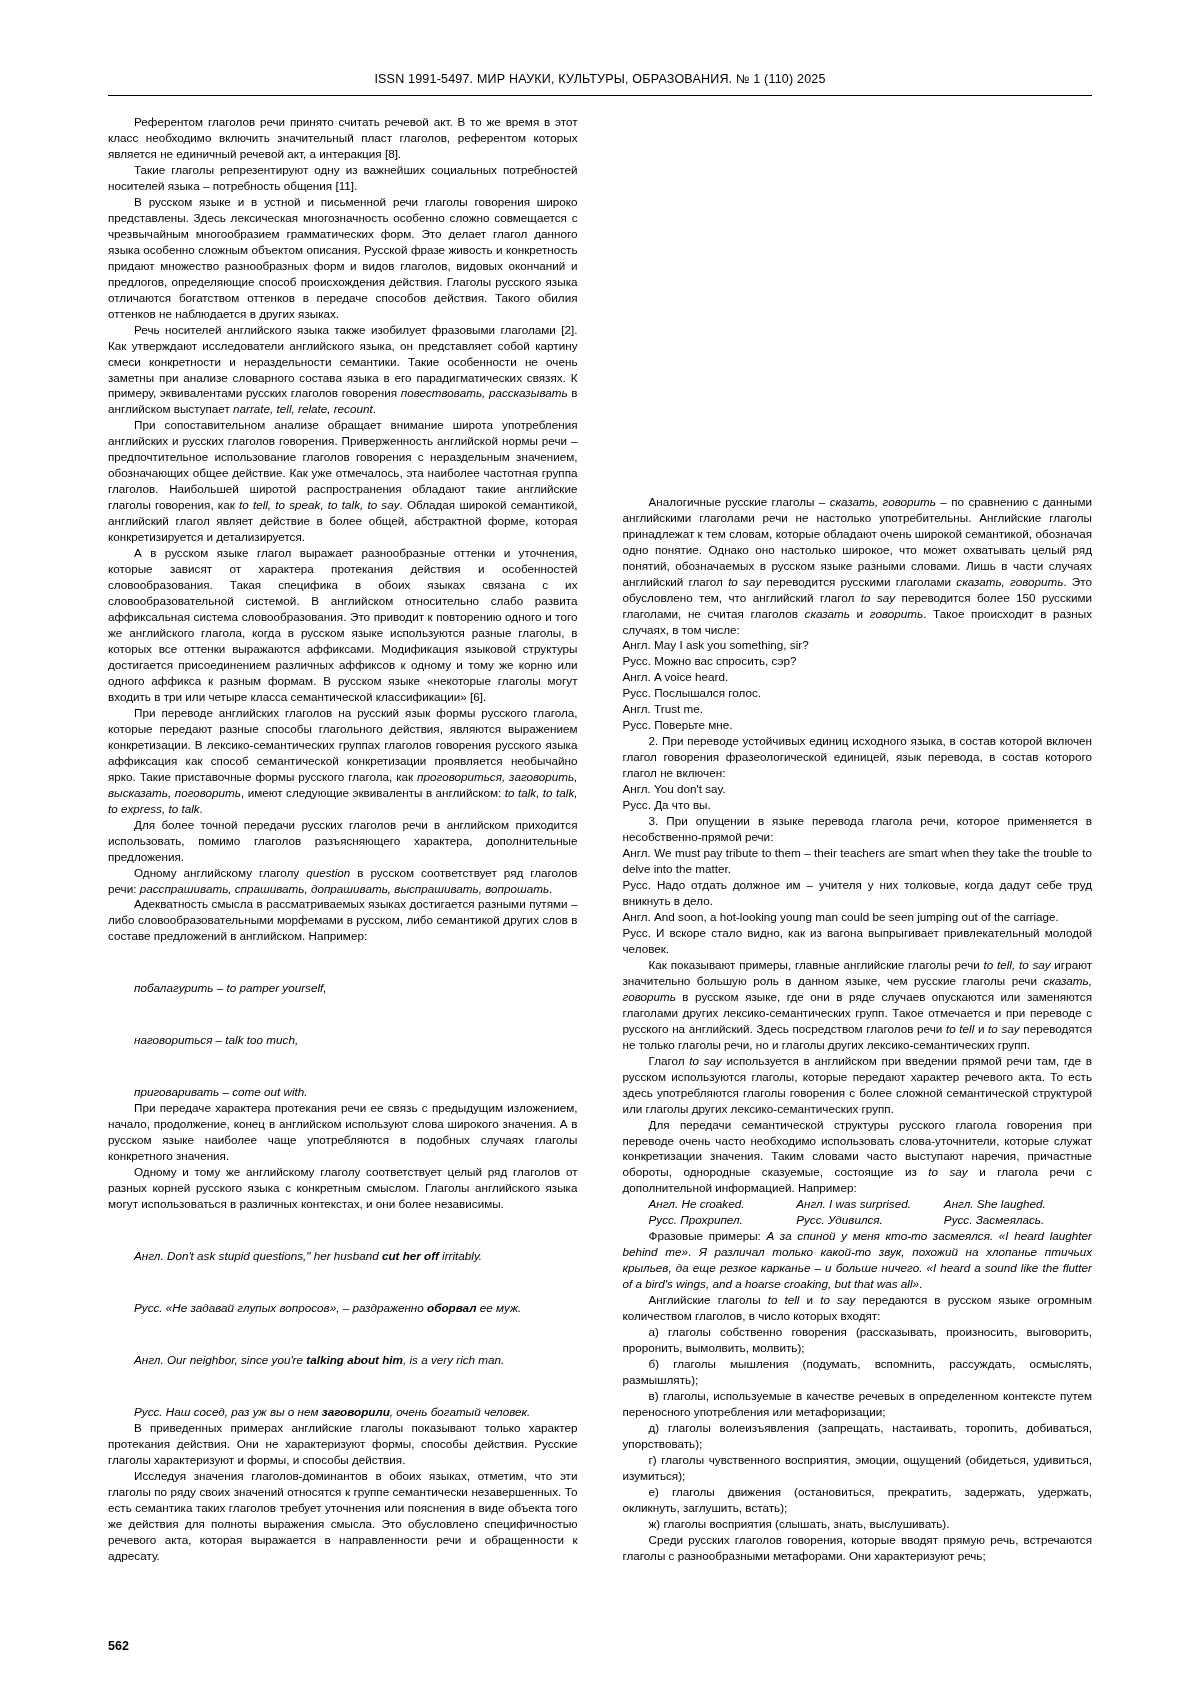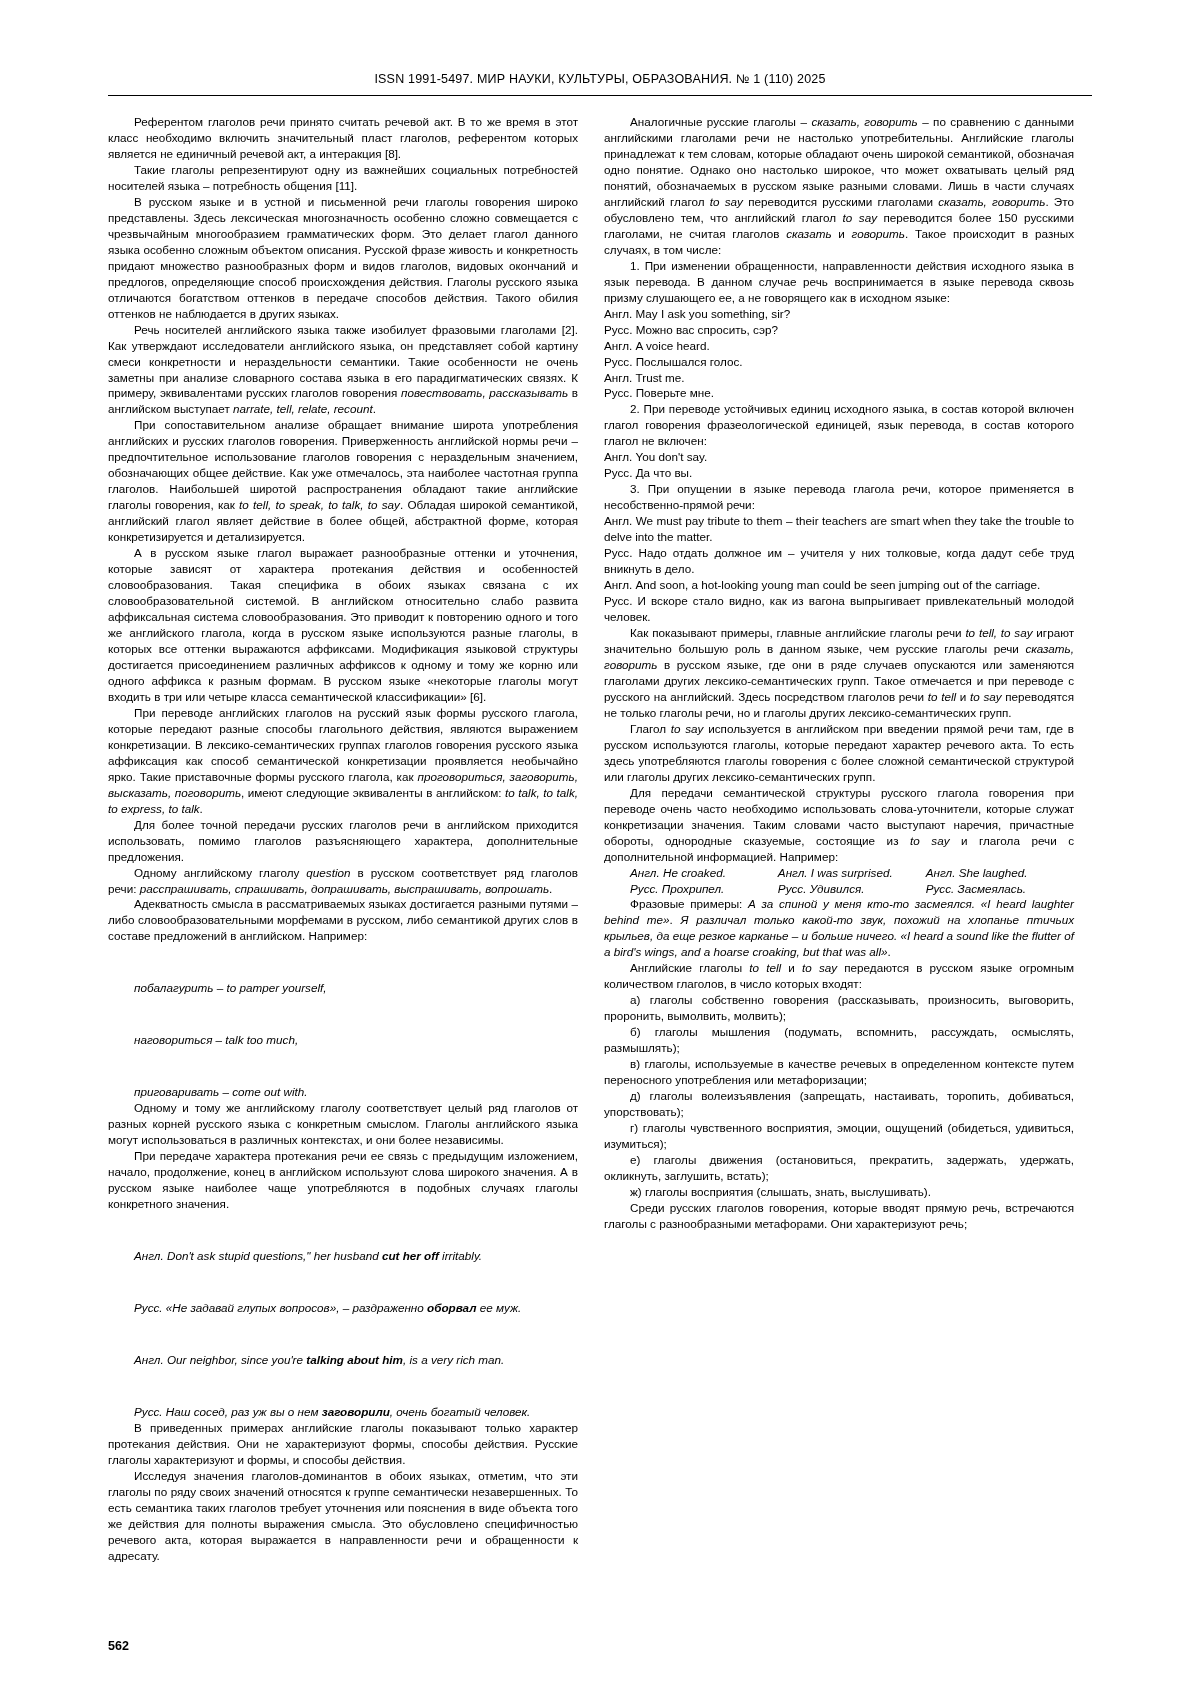--- a/index.html
+++ b/index.html
@@ -25,22 +25,22 @@
     font-size: 12.5px;
     letter-spacing: 0.2px;
     padding-bottom: 9px;
   }
   .header-rule {
     border-bottom: 1px solid #000;
     margin-bottom: 18px;
   }
   .columns {
     display: flex;
-    gap: 26px;
-    align-items: flex-start;
+    gap: 45px;
+    align-items: flex-end;
   }
   .col {
     width: 470px;
     font-size: 11.7px;
     line-height: 1.365;
     text-align: justify;
     text-justify: inter-word;
     hyphens: manual;
   }
   p {
@@ -98,35 +98,34 @@
       <p class="ind">А в русском языке глагол выражает разнообразные оттенки и уточнения, которые зависят от характера протекания действия и особенностей словообразования. Такая специфика в обоих языках связана с их словообразовательной системой. В английском относительно слабо развита аффиксальная система словообразования. Это приводит к повторению одного и того же английского глагола, когда в русском языке используются разные глаголы, в которых все оттенки выражаются аффиксами. Модификация языковой структуры достигается присоединением различных аффиксов к одному и тому же корню или одного аффикса к разным формам. В русском языке «некоторые глаголы могут входить в три или четыре класса семантической классификации» [6].</p>
       <p class="ind">При переводе английских глаголов на русский язык формы русского глагола, которые передают разные способы глагольного действия, являются выражением конкретизации. В лексико-семантических группах глаголов говорения русского языка аффиксация как способ семантической конкретизации проявляется необычайно ярко. Такие приставочные формы русского глагола, как <i>проговориться, заговорить, высказать, поговорить</i>, имеют следующие эквиваленты в английском: <i>to talk, to talk, to express, to talk</i>.</p>
       <p class="ind">Для более точной передачи русских глаголов речи в английском приходится использовать, помимо глаголов разъясняющего характера, дополнительные предложения.</p>
       <p class="ind">Одному английскому глаголу <i>question</i> в русском соответствует ряд глаголов речи: <i>расспрашивать, спрашивать, допрашивать, выспрашивать, вопрошать</i>.</p>
       <p class="ind">Адекватность смысла в рассматриваемых языках достигается разными путями – либо словообразовательными морфемами в русском, либо семантикой других слов в составе предложений в английском. Например:</p>
 
       <p class="ex-left">побалагурить – to pamper yourself,</p>
       <p class="ex-left">наговориться – talk too much,</p>
       <p class="ex-left">приговаривать – come out with.</p>
 
+      <p class="ind">При передаче характера протекания речи ее связь с предыдущим изложением, начало, продолжение, конец в английском используют слова широкого значения. А в русском языке наиболее чаще употребляются в подобных случаях глаголы конкретного значения.</p>
       <p class="ind">Одному и тому же английскому глаголу соответствует целый ряд глаголов от разных корней русского языка с конкретным смыслом. Глаголы английского языка могут использоваться в различных контекстах, и они более независимы.</p>
-      <p class="ind">При передаче характера протекания речи ее связь с предыдущим изложением, начало, продолжение, конец в английском используют слова широкого значения. А в русском языке наиболее чаще употребляются в подобных случаях глаголы конкретного значения.</p>
 
       <p class="ex-left">Англ. Don't ask stupid questions," her husband <b>cut her off</b> irritably.</p>
       <p class="ex-left">Русс. «Не задавай глупых вопросов», – раздраженно <b>оборвал</b> ее муж.</p>
       <p class="ex-left">Англ. Our neighbor, since you're <b>talking about him</b>, is a very rich man.</p>
       <p class="ex-left">Русс. Наш сосед, раз уж вы о нем <b>заговорили</b>, очень богатый человек.</p>
 
       <p class="ind">В приведенных примерах английские глаголы показывают только характер протекания действия. Они не характеризуют формы, способы действия. Русские глаголы характеризуют и формы, и способы действия.</p>
       <p class="ind">Исследуя значения глаголов-доминантов в обоих языках, отметим, что эти глаголы по ряду своих значений относятся к группе семантически незавершенных. То есть семантика таких глаголов требует уточнения или пояснения в виде объекта того же действия для полноты выражения смысла. Это обусловлено специфичностью речевого акта, которая выражается в направленности речи и обращенности к адресату.</p>
     </div>
 
     <div class="col">
       <p class="ind">Аналогичные русские глаголы – <i>сказать, говорить</i> – по сравнению с данными английскими глаголами речи не настолько употребительны. Английские глаголы принадлежат к тем словам, которые обладают очень широкой семантикой, обозначая одно понятие. Однако оно настолько широкое, что может охватывать целый ряд понятий, обозначаемых в русском языке разными словами. Лишь в части случаях английский глагол <i>to say</i> переводится русскими глаголами <i>сказать, говорить</i>. Это обусловлено тем, что английский глагол <i>to say</i> переводится более 150 русскими глаголами, не считая глаголов <i>сказать</i> и <i>говорить</i>. Такое происходит в разных случаях, в том числе:</p>
-      <p class="ind">1.  При изменении обращенности, направленности действия исходного языка в язык перевода. В данном случае речь воспринимается в языке перевода сквозь призму слушающего ее, а не говорящего как в исходном языке:</p>
 
       <p class="noind">Англ. May I ask you something, sir?</p>
       <p class="noind">Русс. Можно вас спросить, сэр?</p>
       <p class="noind">Англ. A voice heard.</p>
       <p class="noind">Русс. Послышался голос.</p>
       <p class="noind">Англ. Trust me.</p>
       <p class="noind">Русс. Поверьте мне.</p>
 
       <p class="ind">2.  При переводе устойчивых единиц исходного языка, в состав которой включен глагол говорения фразеологической единицей, язык перевода, в состав которого глагол не включен:</p>
       <p class="noind">Англ. You don't say.</p>

